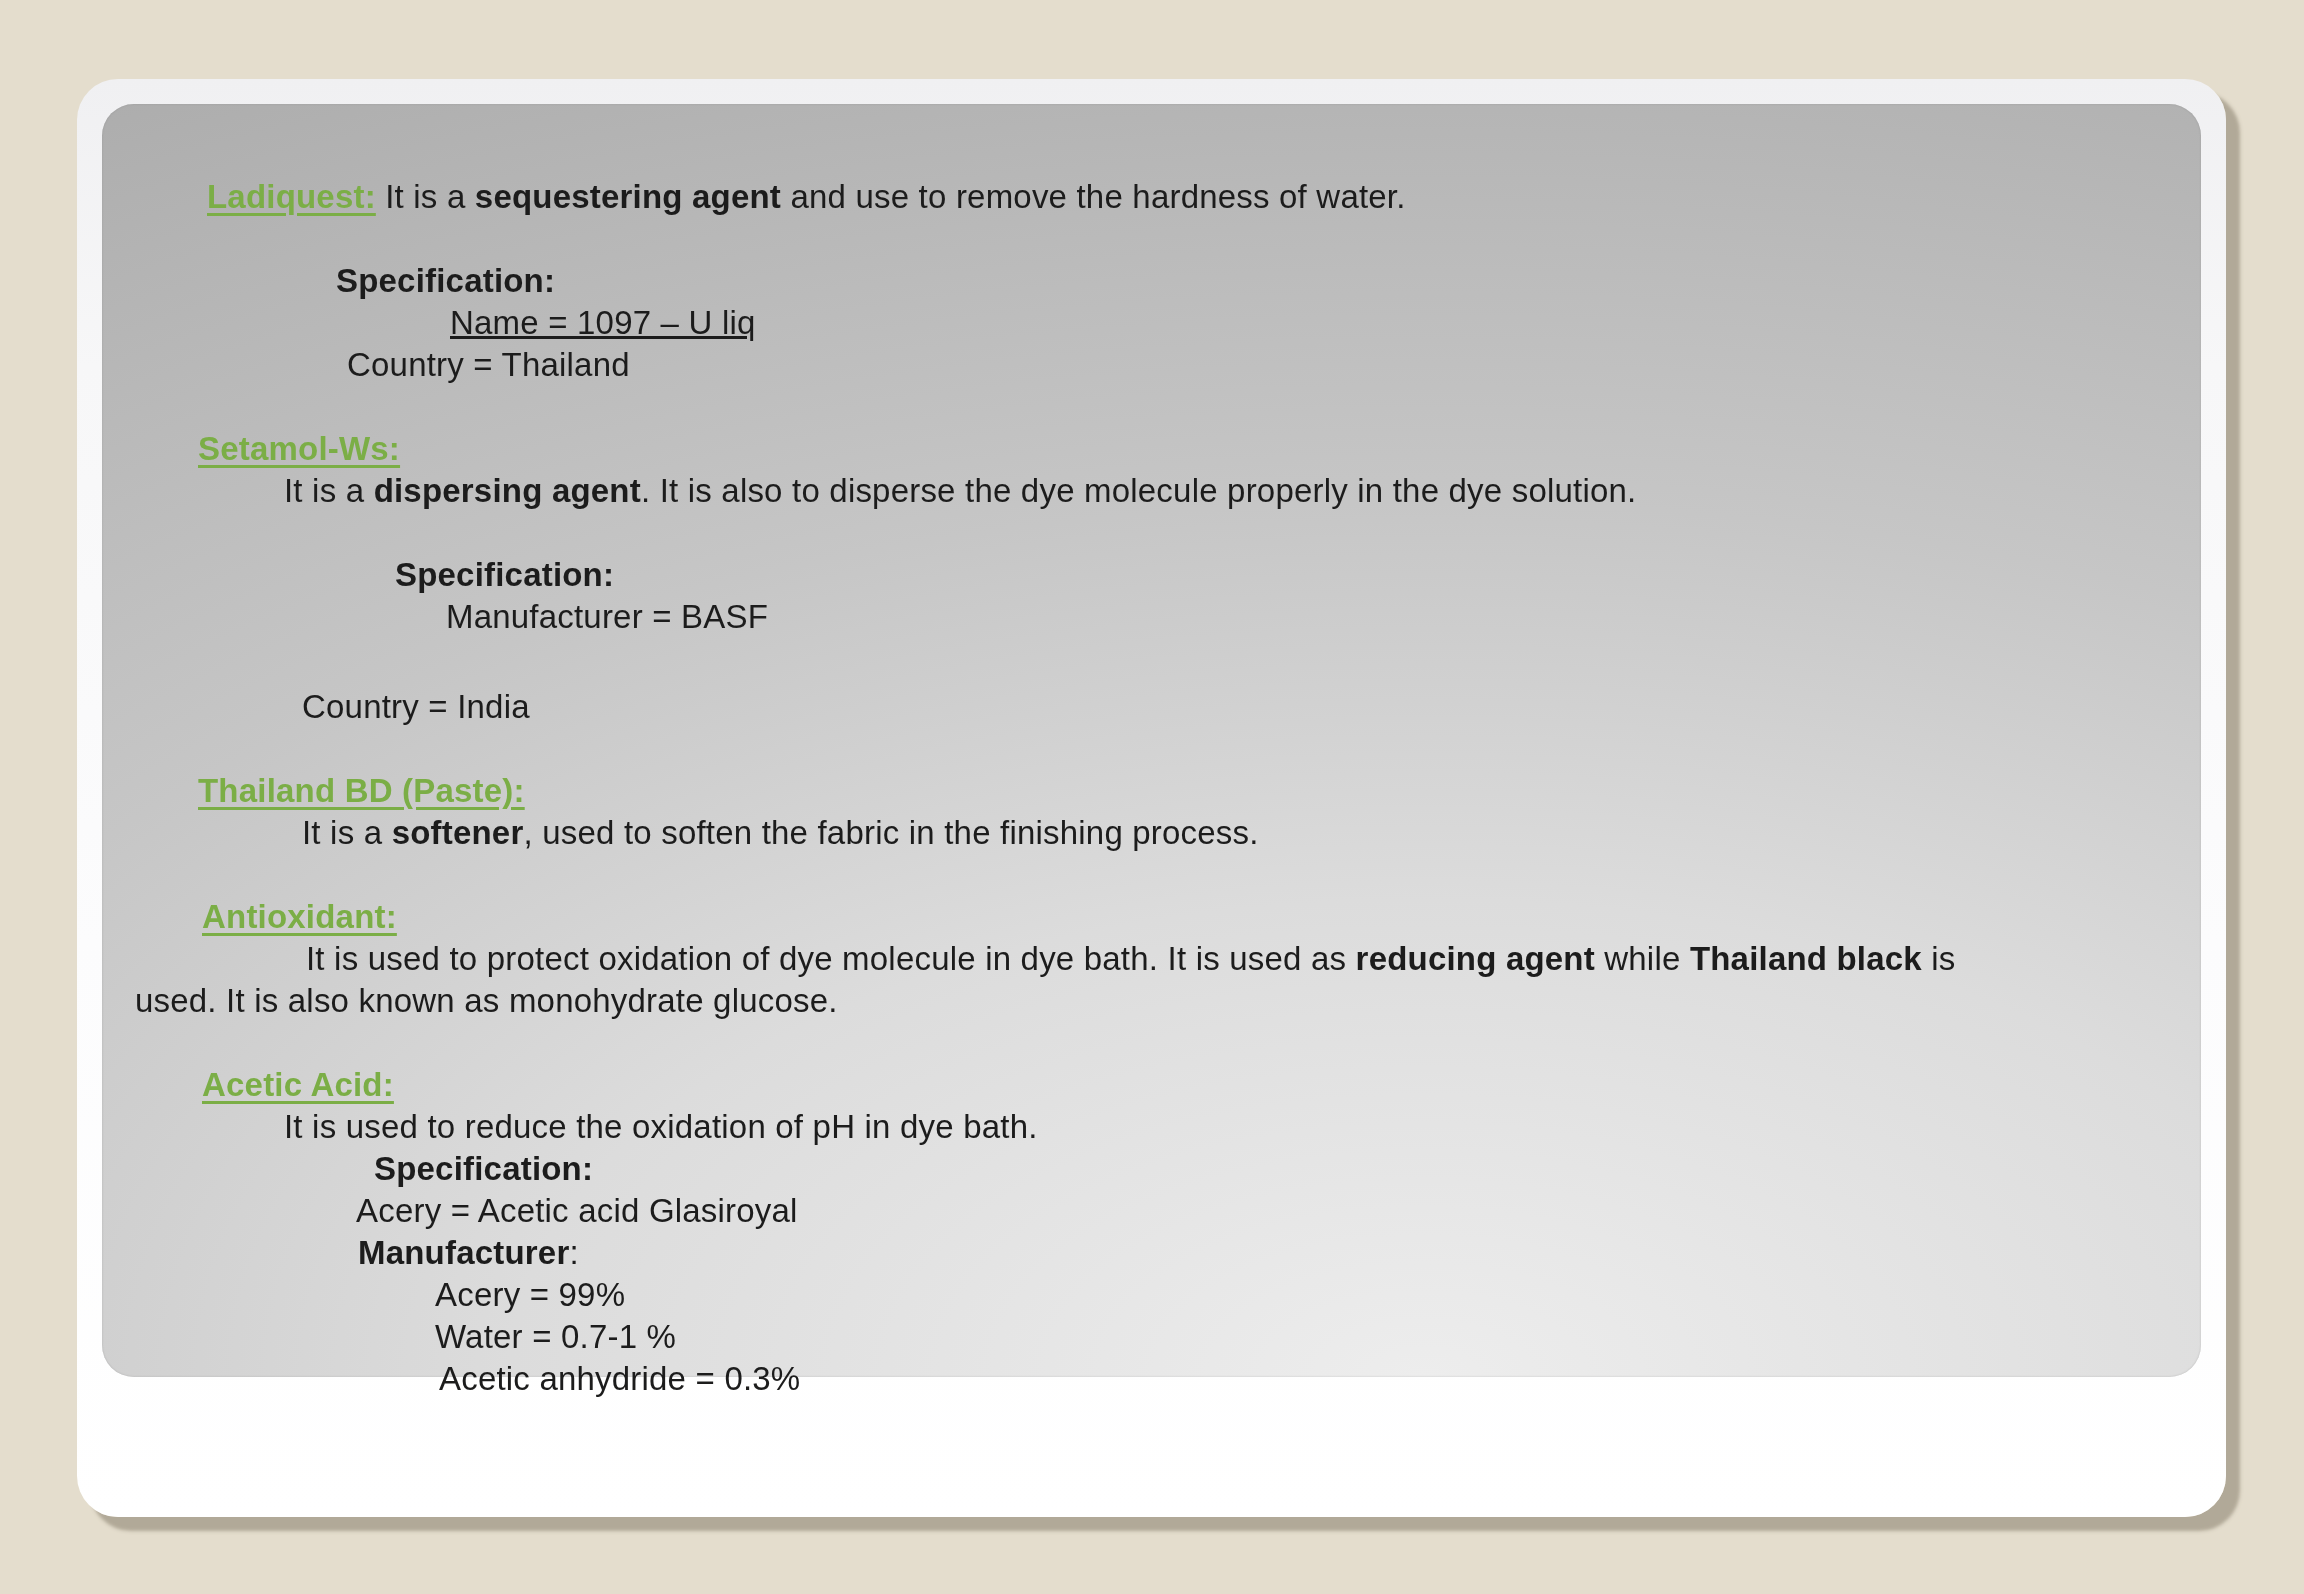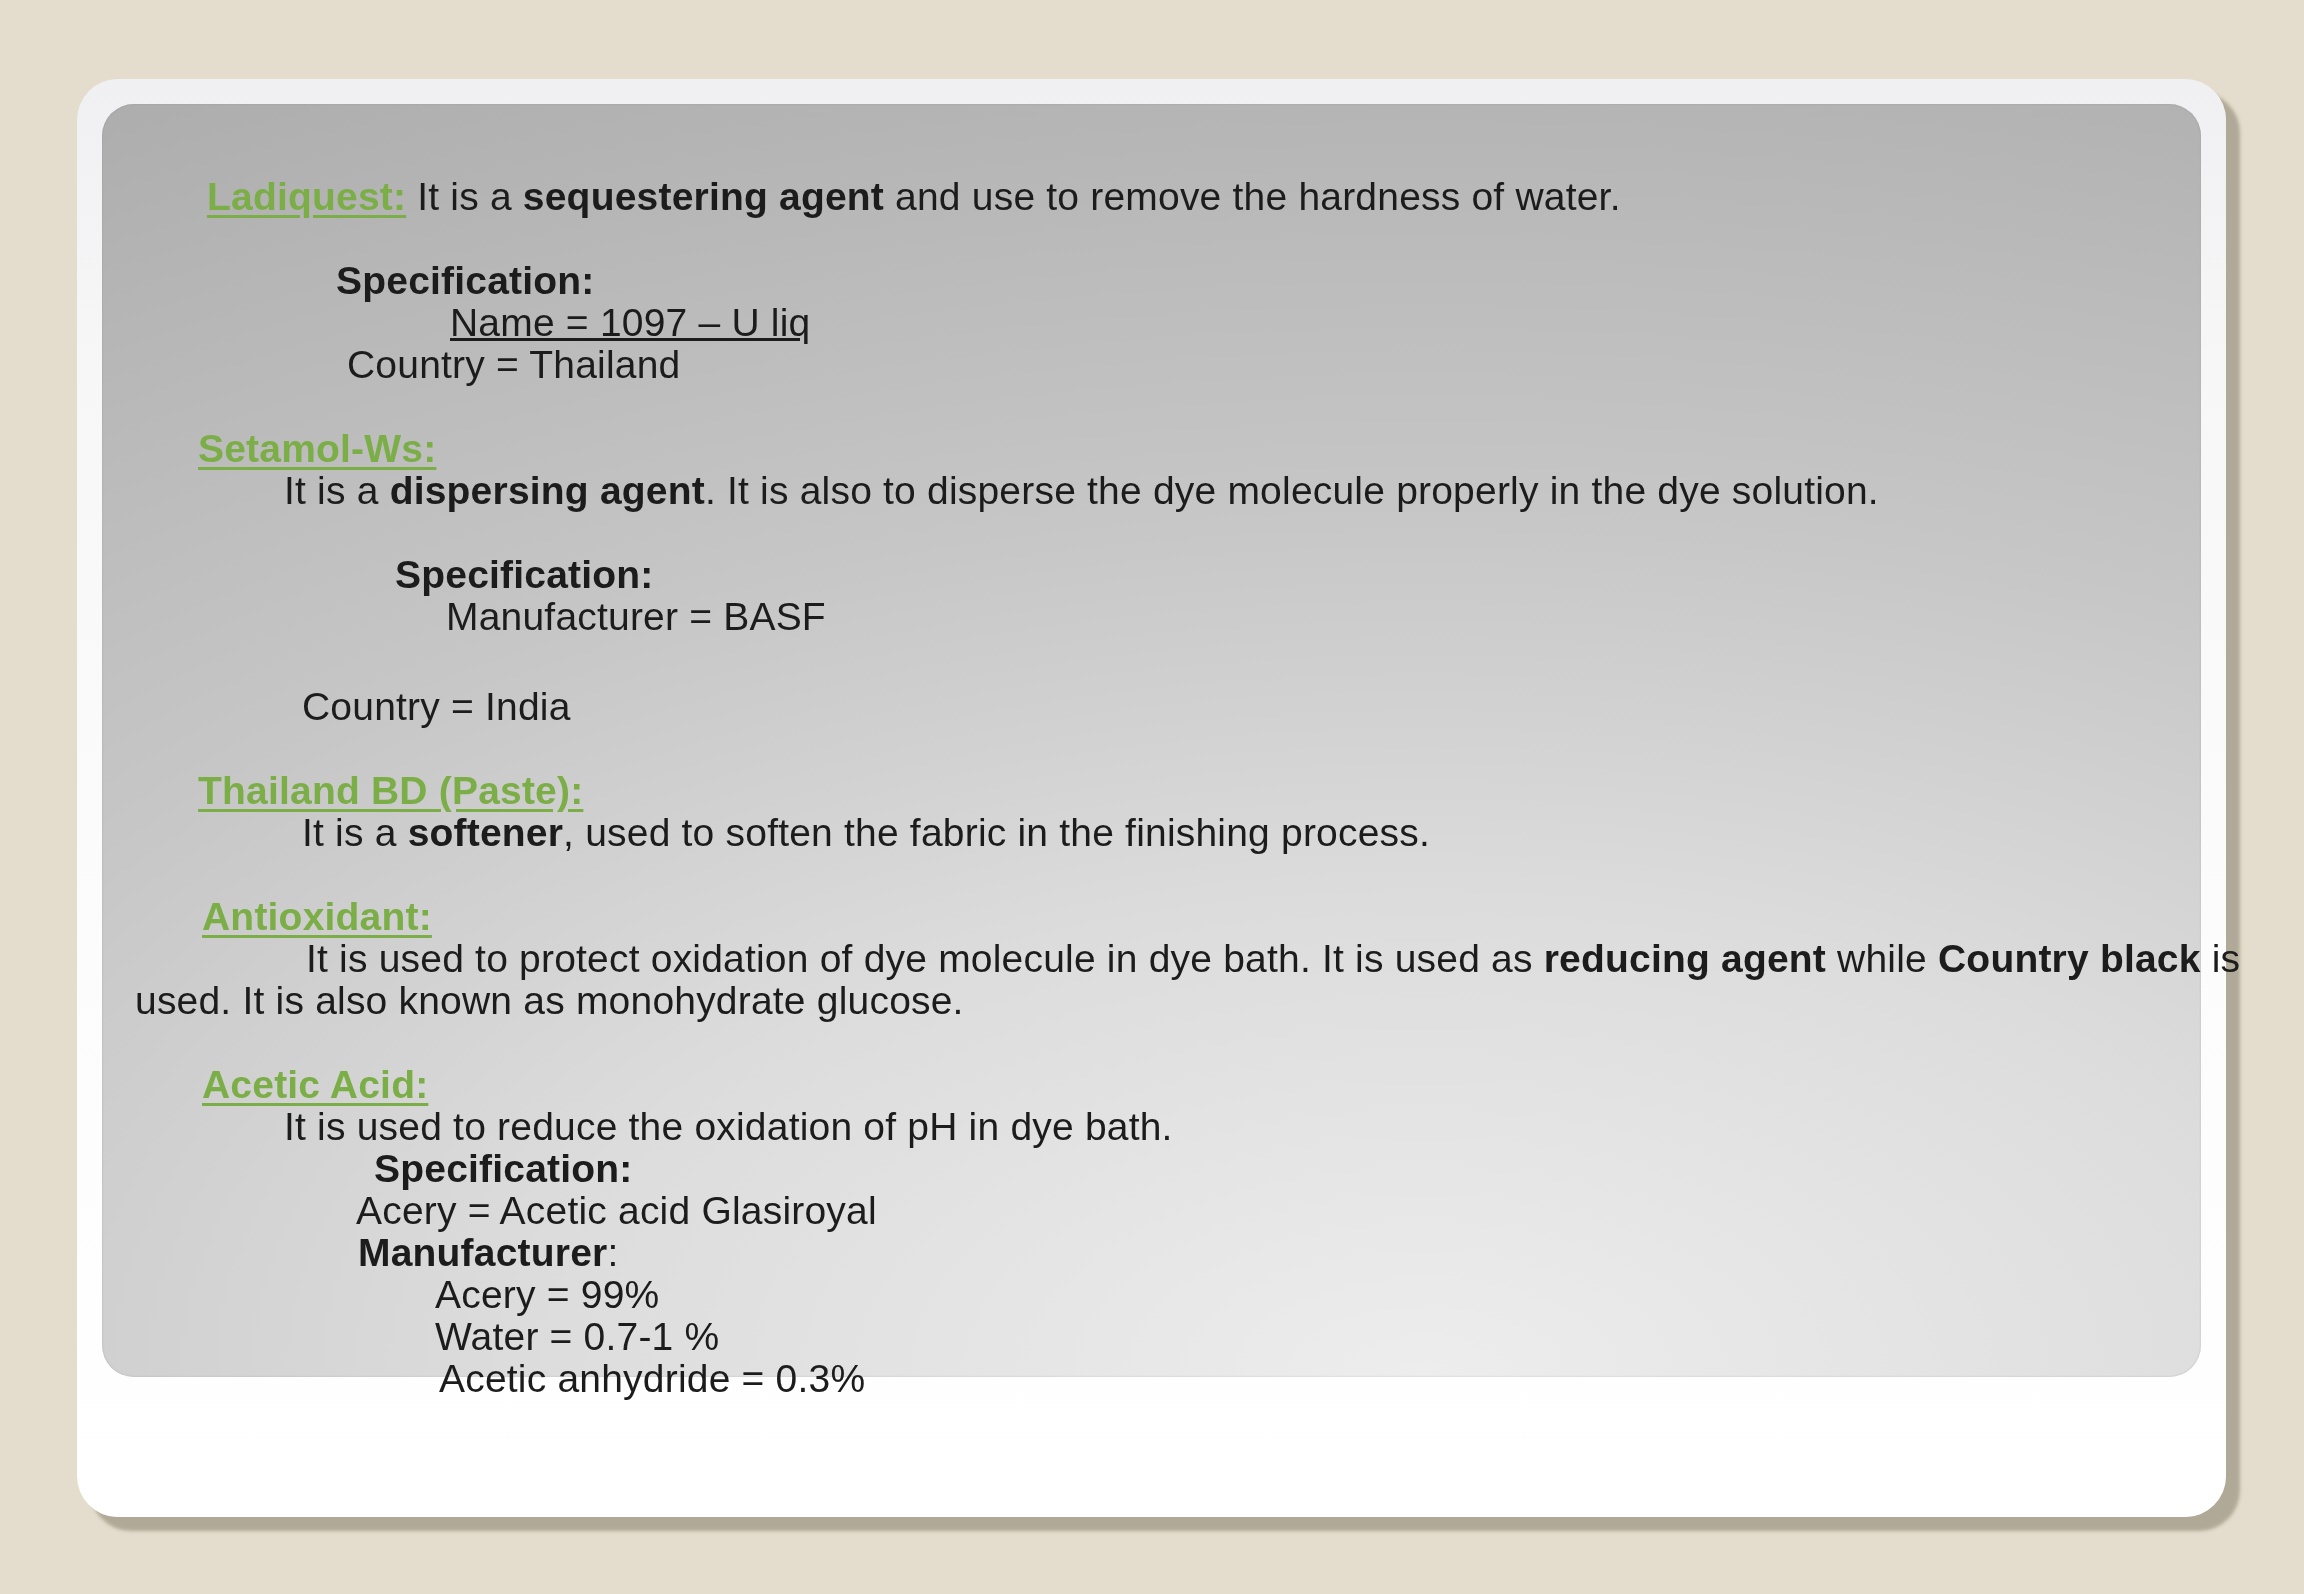--- a/index.html
+++ b/index.html
@@ -37,21 +37,21 @@
   .textbox {
     position: absolute;
     left: 33px;
     top: 72px;
     width: 2043px;
   }
   .line {
     white-space: nowrap;
     height: 42px;
     line-height: 42px;
-    font-size: 39px;
+    font-size: 33px;
     color: var(--text-color, #1c1c1c);
     letter-spacing: 0.2px;
   }
   .blank {
     height: 42px;
   }
   .seg-plain { font-weight: normal; }
   .seg-bold  { font-weight: bold; }
   .seg-green {
     color: var(--heading-color, #7bae46);
@@ -82,21 +82,21 @@
           <div class="line" style="padding-left: 149px;"><span class="seg-plain">It is a </span><span class="seg-bold">dispersing agent</span><span class="seg-plain">. It is also to disperse the dye molecule properly in the dye solution.</span></div>
           <div class="blank"></div>
           <div class="line" style="padding-left: 212px;"><span class="seg-boldu">Specification:</span></div>
           <div class="line" style="padding-left: 311px;"><span class="seg-plain">Manufacturer = BASF</span></div>
           <div class="line" style="padding-left: 167px; margin-top: 48px;"><span class="seg-plain">Country = India</span></div>
           <div class="blank"></div>
           <div class="line" style="padding-left: 63px;"><span class="seg-green">Thailand BD (Paste):</span></div>
           <div class="line" style="padding-left: 167px;"><span class="seg-plain">It is a </span><span class="seg-bold">softener</span><span class="seg-plain">, used to soften the fabric in the finishing process.</span></div>
           <div class="blank"></div>
           <div class="line" style="padding-left: 67px;"><span class="seg-green">Antioxidant:</span></div>
-          <div class="line" style="padding-left: 171px;"><span class="seg-plain">It is used to protect oxidation of dye molecule in dye bath. It is used as </span><span class="seg-bold">reducing agent</span><span class="seg-plain"> while </span><span class="seg-bold">Country black</span><span class="seg-plain"> is</span></div>
+          <div class="line" style="padding-left: 171px;"><span class="seg-plain">It is used to protect oxidation of dye molecule in dye bath. It is used as </span><span class="seg-bold">reducing agent</span><span class="seg-plain"> while </span><span class="seg-bold">Thailand black</span><span class="seg-plain"> is</span></div>
           <div class="line" style="padding-left: 0px;"><span class="seg-plain">used. It is also known as monohydrate glucose.</span></div>
           <div class="blank"></div>
           <div class="line" style="padding-left: 67px;"><span class="seg-green">Acetic Acid:</span></div>
           <div class="line" style="padding-left: 149px;"><span class="seg-plain">It is used to reduce the oxidation of pH in dye bath.</span></div>
           <div class="line" style="padding-left: 191px;"><span class="seg-boldu">Specification:</span></div>
           <div class="line" style="padding-left: 221px;"><span class="seg-plain">Acery = Acetic acid Glasiroyal</span></div>
           <div class="line" style="padding-left: 223px;"><span class="seg-bold">Manufacturer</span><span class="seg-plain">:</span></div>
           <div class="line" style="padding-left: 300px;"><span class="seg-plain">Acery = 99%</span></div>
           <div class="line" style="padding-left: 300px;"><span class="seg-plain">Water = 0.7-1 %</span></div>
           <div class="line" style="padding-left: 304px;"><span class="seg-plain">Acetic anhydride = 0.3%</span></div>

